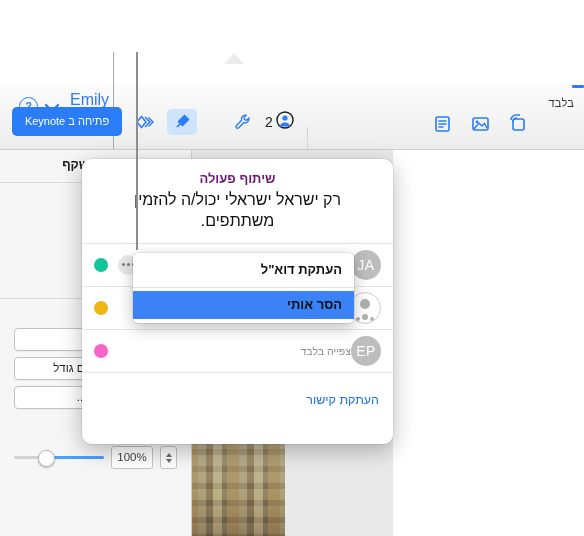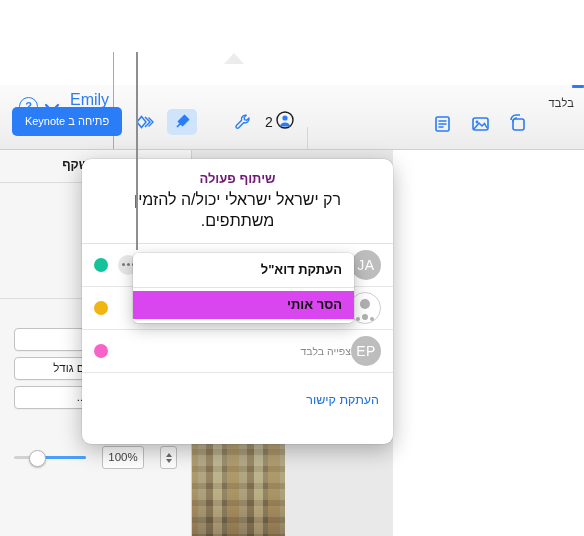--- a/index.html
+++ b/index.html
@@ -150,21 +150,21 @@
     font-size:11.5px;line-height:20px;padding:0 7px;color:#1c1c1c;text-align:right;
     margin-bottom:6px;box-shadow:0 1px 0 rgba(0,0,0,.03);
   }
   .two-col{display:flex;gap:8px;align-items:flex-start;}
   .swatch{
     width:52px;height:52px;border:1px solid #b9b9b9;border-radius:3px;
     background:#2e4468;flex:0 0 auto;box-shadow:inset 0 0 0 3px #fff;
   }
   .col-fields{flex:1;}
   .sb-head2{font-size:11.5px;font-weight:bold;color:#1c1c1c;text-align:right;margin:12px 0 7px 0;}
-  .slider-row{display:flex;align-items:center;gap:16px;padding:0 14px;}
+  .slider-row{display:flex;align-items:center;gap:7px;padding:0 14px;}
   .stepper{
     width:15px;height:21px;border:1px solid #c2c2c2;border-radius:3px;background:#fdfdfd;
     display:flex;flex-direction:column;align-items:center;justify-content:center;gap:2px;flex:0 0 auto;
   }
   .stepper i{display:block;width:0;height:0;border-left:3.5px solid transparent;border-right:3.5px solid transparent;}
   .stepper i.up{border-bottom:4px solid #6b6b6b;}
   .stepper i.dn{border-top:4px solid #6b6b6b;}
   .pct{
     width:40px;height:21px;border:1px solid #c2c2c2;border-radius:3px;background:#fff;
     font-size:11.5px;line-height:20px;text-align:center;color:#444;flex:0 0 auto;
@@ -222,21 +222,21 @@
     z-index:70;overflow:hidden;padding:3px 0 4px 0;
   }
   .ctx-email{
     font-size:15px;color:#b3b3b3;text-align:center;padding:4px 10px 6px 10px;
     font-family:"Liberation Sans","DejaVu Sans",sans-serif;
   }
   .ctx-item{
     font-size:13px;color:#111;text-align:right;padding:6px 12px 7px 12px;font-weight:bold;
   }
   .ctx-sep{height:1px;background:#e3e3e3;margin:3px 0;}
-  .ctx-item.hl{background:#d946ef;}
+  .ctx-item.hl{background:#3b82f6;}
 </style>
 </head>
 <body>
 
 <div id="root">
 
   <div class="callout-line"></div>
 
   <div class="toolbar">
     <div class="tb-divider"></div>

